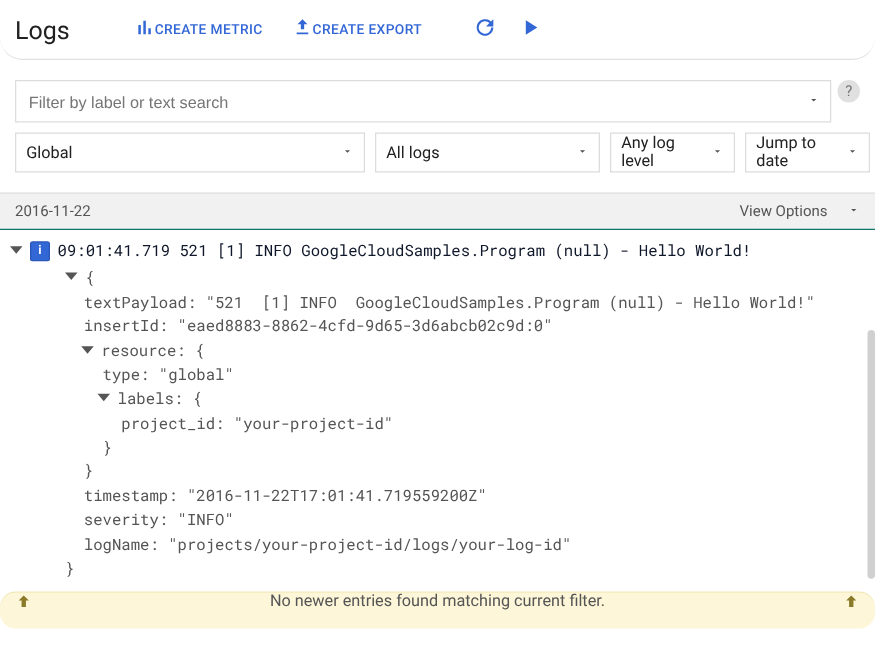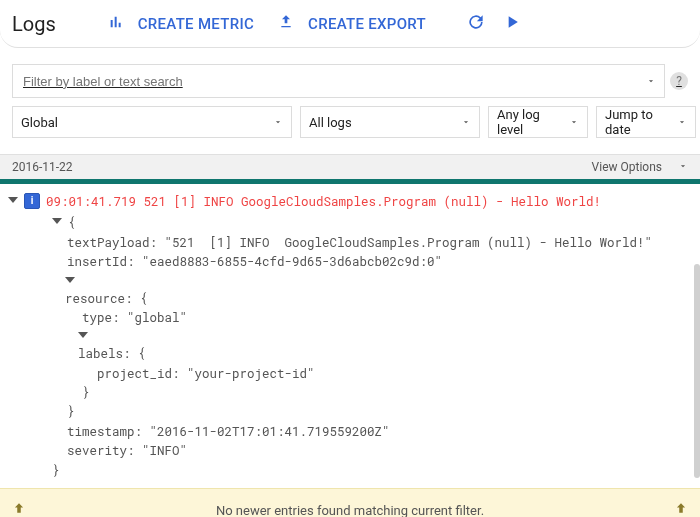--- a/index.html
+++ b/index.html
@@ -22,23 +22,23 @@
   }
   .header h1 {
     font-size: 20px;
     font-weight: 400;
     margin: 0 40px 0 0;
     color: #212121;
   }
   .hbtn {
     display: inline-flex;
     align-items: center;
-    gap: 14px;
+    gap: 0;
     color: #3367d6;
-    font-size: 15px;
+    font-size: 11px;
     font-weight: 500;
     letter-spacing: .3px;
     text-transform: uppercase;
     padding: 8px 12px;
     cursor: pointer;
   }
   .hbtn svg { width: 16px; height: 16px; fill: #3367d6; }
   .iconbtn {
     display: inline-flex;
     align-items: center;
@@ -46,23 +46,22 @@
     width: 36px; height: 36px;
     cursor: pointer;
   }
   .iconbtn svg { width: 20px; height: 20px; fill: #3367d6; }
   .spacer-sm { width: 20px; }
 
   
   .filter-row {
     padding: 16px 12px 8px 12px;
     display: flex;
-    align-items: center;
+    align-items: flex-start;
     gap: 5px;
-    text-decoration: underline;
   }
   .filter-input {
     flex: 1;
     height: 34px;
     border: 1px solid #dcdcdc;
     padding: 0 8px;
     display: flex;
     align-items: center;
     justify-content: space-between;
     color: #757575;
@@ -112,21 +111,21 @@
   .dd4 { flex: 0 0 100px; }
 
   
   .datebar {
     display: flex;
     align-items: center;
     justify-content: space-between;
     height: 30px;
     background: #f1f1f1;
     border-top: 1px solid #e0e0e0;
-    border-bottom: 5px solid #0f766e;
+    border-bottom: 1px solid #0f766e;
     padding: 0 12px;
     font-size: 12px;
     color: #555;
   }
   .datebar .vopts { display: flex; align-items: center; gap: 16px; cursor: pointer; }
 
   
   .logarea {
     font-family: "Roboto Mono", Menlo, Consolas, monospace;
     font-size: 12.5px;
@@ -154,46 +153,47 @@
     background: #3367d6;
     border: 1px solid #2a56b5;
     border-radius: 2px;
     display: flex;
     align-items: center;
     justify-content: center;
     flex: none;
     margin-top: 1px;
   }
   .badge span { color: #fff; font-size: 10px; font-weight: 700; font-family: Roboto, Arial, sans-serif; }
-  .logmsg { white-space: pre; color: #ef4444; text-align: center; }
+  .logmsg { white-space: pre; color: #0f172a; text-align: center; }
   .json-block { padding-left: 44px; }
   .json-line { white-space: pre; }
   .json-row { display: flex; align-items: flex-start; gap: 6px; }
   .json-row .tri { margin-left: 0; }
   .scrollhint {
     position: absolute;
     right: 0;
     top: 80px;
     bottom: 10px;
     width: 6px;
     background: #d0d0d0;
     border-radius: 3px;
   }
 
   
   .notice {
     background: #fdf6d8;
     border-top: 1px solid #efe5ad;
     height: 30px;
     display: flex;
-    align-items: flex-end;
+    align-items: flex-start;
     justify-content: space-between;
     padding: 0 12px;
     font-size: 13px;
     color: #555;
+    border-radius: 13px;
   }
   .notice .mid { flex: 1; text-align: center; }
   .caret svg, .tri-svg svg { width: 10px; height: 10px; fill: #555; }
   .up-arrow svg { width: 14px; height: 14px; fill: #8a7a2a; }
 </style>
 </head>
 <body>
 
 <div class="header">
   <h1>Logs</h1>
@@ -293,35 +293,36 @@
       </div>
     <div class="logmsg">09:01:41.719 521 [1] INFO GoogleCloudSamples.Program (null) - Hello World!</div>
   </div>
 
   <div class="json-block">
     <div class="json-row">
       <div class="tri"></div>
       <div class="json-line">{</div>
     </div>
     <div class="json-line">  textPayload: "521  [1] INFO  GoogleCloudSamples.Program (null) - Hello World!"</div>
-    <div class="json-line">  insertId: "eaed8883-6855-4cfd-9d65-3d6abcb02c9d:0"</div>
-    <div class="json-row" style="padding-left:13px;flex-direction:column;">
+    <div class="json-line">  insertId: "eaed8883-8862-4cfd-9d65-3d6abcb02c9d:0"</div>
+    <div class="json-row" style="padding-left:13px;">
       <div class="tri"></div>
       <div class="json-line">resource: {</div>
     </div>
     <div class="json-line">    type: "global"</div>
-    <div class="json-row" style="padding-left:26px;flex-direction:column;">
+    <div class="json-row" style="padding-left:26px;">
       <div class="tri"></div>
       <div class="json-line">labels: {</div>
     </div>
     <div class="json-line">      project_id: "your-project-id"</div>
     <div class="json-line">    }</div>
     <div class="json-line">  }</div>
-    <div class="json-line">  timestamp: "2016-11-02T17:01:41.719559200Z"</div>
+    <div class="json-line">  timestamp: "2016-11-22T17:01:41.719559200Z"</div>
     <div class="json-line">  severity: "INFO"</div>
+    <div class="json-line">  logName: "projects/your-project-id/logs/your-log-id"</div>
     <div class="json-line">}</div>
   </div>
 
   <div class="scrollhint"></div>
 </div>
 
 <div class="notice">
   <span class="up-arrow">
     <svg viewBox="0 0 24 24">
         <path d="M12 4l-7 7h4v9h6v-9h4z"></path>

